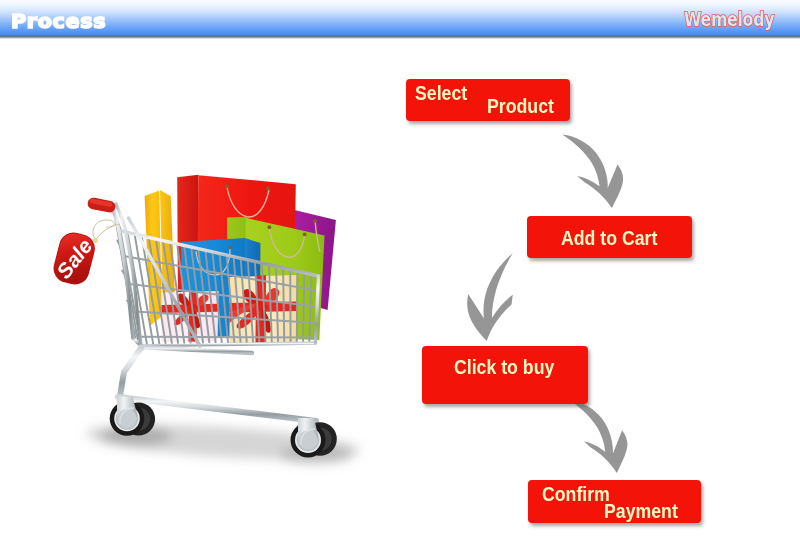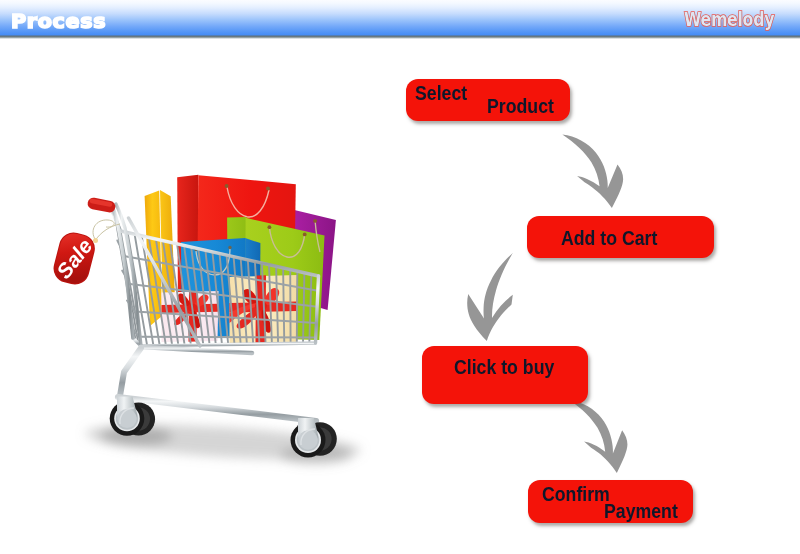--- a/index.html
+++ b/index.html
@@ -17,35 +17,35 @@
          -webkit-text-stroke:1.6px #ffffff;paint-order:stroke fill;
          transform:scaleX(1.09);transform-origin:0 50%;}
 
 
   .arw{position:absolute;overflow:visible;}
   .apath{fill:#969696;}
   #a1{left:560px;top:131px;width:68px;height:81px;}
   #a2{left:465px;top:252px;width:49px;height:89px;}
   #a3{left:568px;top:397px;width:64px;height:80px;}
   
-  .step{position:absolute;background:#f41309;border-radius:12px;
+  .step{position:absolute;background:#f41309;border-radius:4px;
         box-shadow:2px 3px 3.5px rgba(88,84,80,0.50);
-        color:#0f172a;font-family:"Liberation Sans",sans-serif;font-weight:bold;}
+        color:#fef9c3;font-family:"Liberation Sans",sans-serif;font-weight:bold;}
   .step .l1{position:absolute;white-space:nowrap;}
   .step .l2{position:absolute;white-space:nowrap;}
 
   .step .l1,.step .l2{font-size:20px;line-height:20px;transform:scaleX(0.885);transform-origin:0 50%;}
   #s1{left:406px;top:79px;width:164px;height:42px;}
   #s1 .l1{left:9px;top:4px;}
   #s1 .l2{left:81px;top:17px;}
-  #s2{left:527px;top:216px;width:187px;height:42px;}
+  #s2{left:527px;top:216px;width:165px;height:42px;}
   #s2 .l1{left:34px;top:12px;}
   #s3{left:422px;top:346px;width:166px;height:58px;}
   #s3 .l1{left:32px;top:11px;}
-  #s4{left:528px;top:480px;width:165px;height:43px;}
+  #s4{left:528px;top:480px;width:165px;height:43px;padding-left:8px;}
   #s4 .l1{left:14px;top:4px;}
   #s4 .l2{left:76px;top:21px;}
   #logo{position:absolute;left:684px;top:9px;font-size:20px;font-weight:bold;
         font-family:"DejaVu Sans",sans-serif;line-height:20px;letter-spacing:-0.4px;
         color:rgba(230,240,253,0.95);
         -webkit-text-stroke:1.6px #ee5a50;
         paint-order:stroke fill;
         transform:scaleX(0.79);transform-origin:0 0;
         text-shadow:0 0 0.7px rgba(130,25,25,0.95);}
 </style>

